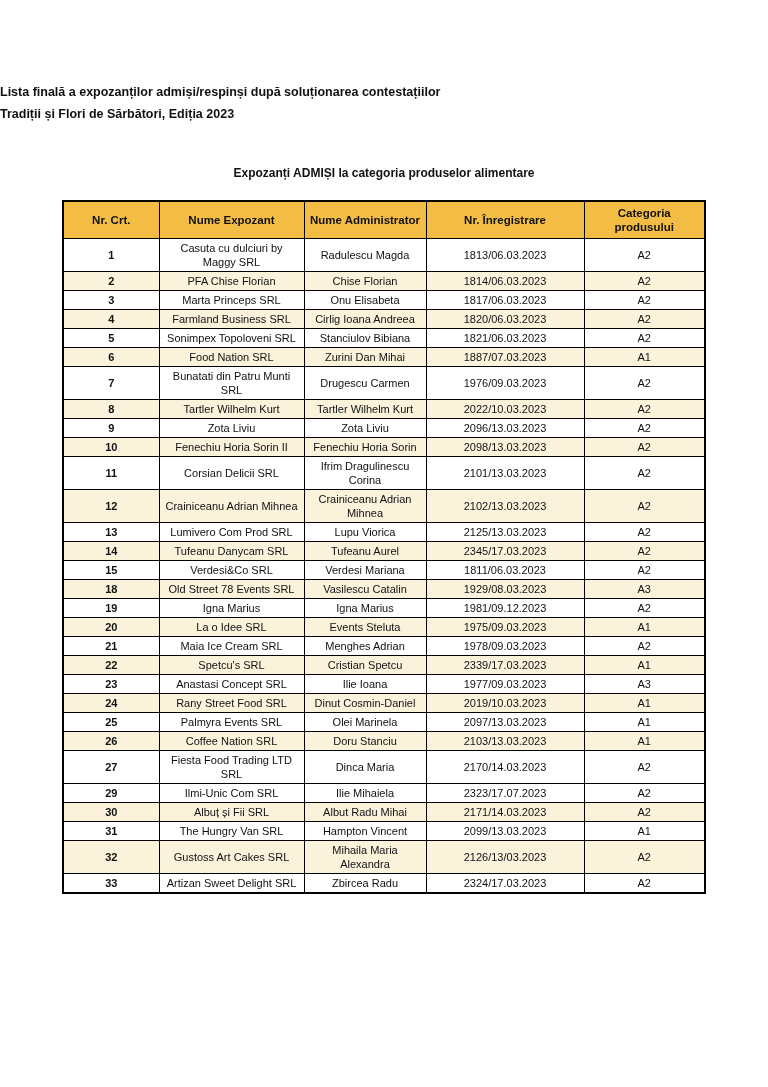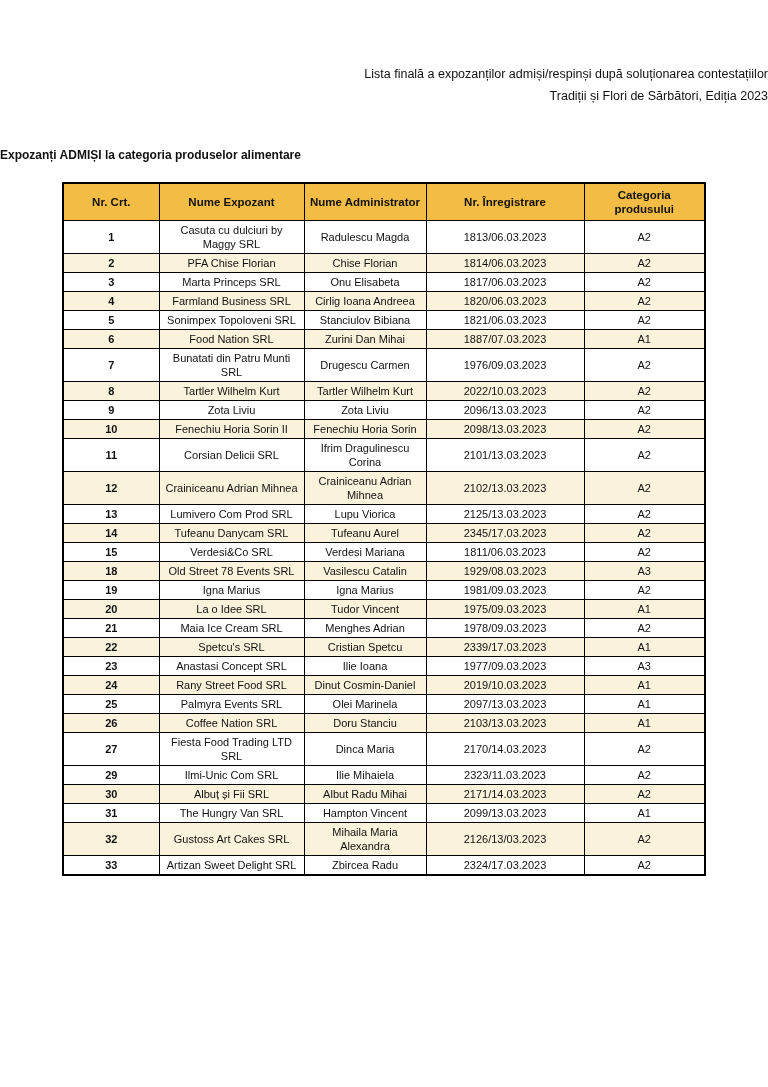--- a/index.html
+++ b/index.html
@@ -16,28 +16,29 @@
     color: var(--text-color);
   }
   .page {
     width: 768px;
     height: 1087px;
     background: #ffffff;
     padding-top: 63px;
     overflow: hidden;
   }
   .title {
-    text-align: right;
-    font-weight: normal;
+    text-align: left;
+    font-weight: bold;
     font-size: 12.5px;
     line-height: 22px;
+    margin-top: 18px;
   }
   .subtitle {
     margin-top: 41px;
-    text-align: left;
+    text-align: center;
     font-weight: bold;
     font-size: 12px;
     line-height: 15px;
   }
   table.exhibitors {
     margin: 19px auto 16px auto;
     width: 642px;
     border-collapse: collapse;
     table-layout: fixed;
     border: 2px solid var(--border-color);
@@ -207,27 +208,27 @@
           <td>18</td>
           <td>Old Street 78 Events SRL</td>
           <td>Vasilescu Catalin</td>
           <td>1929/08.03.2023</td>
           <td>A3</td>
         </tr>
         <tr>
           <td>19</td>
           <td>Igna Marius</td>
           <td>Igna Marius</td>
-          <td>1981/09.03.2023</td>
+          <td>1981/09.12.2023</td>
           <td>A2</td>
         </tr>
         <tr class="alt">
           <td>20</td>
           <td>La o Idee SRL</td>
-          <td>Tudor Vincent</td>
+          <td>Events Steluta</td>
           <td>1975/09.03.2023</td>
           <td>A1</td>
         </tr>
         <tr>
           <td>21</td>
           <td>Maia Ice Cream SRL</td>
           <td>Menghes Adrian</td>
           <td>1978/09.03.2023</td>
           <td>A2</td>
         </tr>
@@ -270,21 +271,21 @@
           <td>27</td>
           <td>Fiesta Food Trading LTD SRL</td>
           <td>Dinca Maria</td>
           <td>2170/14.03.2023</td>
           <td>A2</td>
         </tr>
         <tr>
           <td>29</td>
           <td>Ilmi-Unic Com SRL</td>
           <td>Ilie Mihaiela</td>
-          <td>2323/11.03.2023</td>
+          <td>2323/17.07.2023</td>
           <td>A2</td>
         </tr>
         <tr class="alt">
           <td>30</td>
           <td>Albuț și Fii SRL</td>
           <td>Albut Radu Mihai</td>
           <td>2171/14.03.2023</td>
           <td>A2</td>
         </tr>
         <tr>

